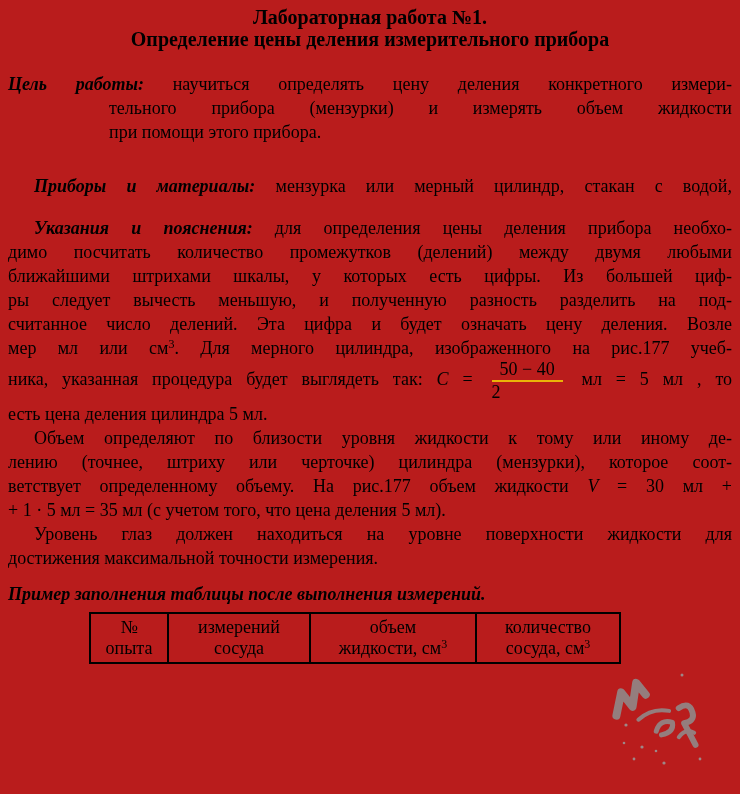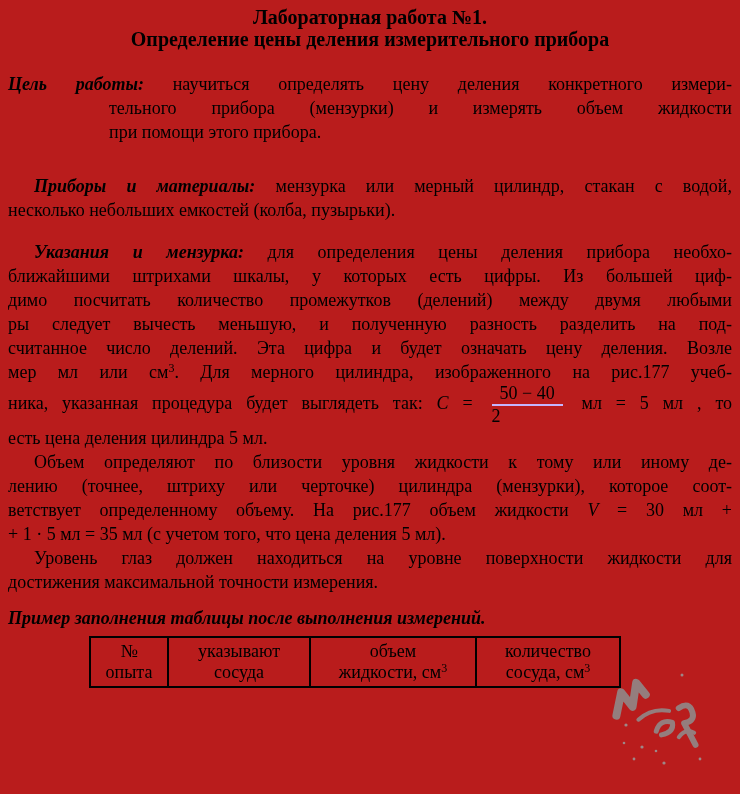--- a/index.html
+++ b/index.html
@@ -13,21 +13,21 @@
   .line{text-align:justify;text-align-last:justify;}
   .line.last{text-align-last:left;}
   .para.hang .line + .line{margin-left:101px;}
   .para.ind .line:first-child{text-indent:26px;}
   #content .para:nth-child(1){margin-bottom:30px;}
   #content .para:nth-child(2){margin-bottom:18px;}
   .lbl{font-weight:bold;font-style:italic;}
   .var{font-style:italic;}
   .sup{font-size:12px;vertical-align:6px;line-height:0;}
   .frac{display:inline-block;vertical-align:middle;text-align:center;margin:0 5px;line-height:19px;}
-  .frac .num{display:block;border-bottom:2px solid #c4b5fd;padding:0 8px 1px;}
+  .frac .num{display:block;border-bottom:2px solid #eab308;padding:0 8px 1px;}
   .frac .den{display:block;padding-top:1px;}
   .caption{margin:12px 8px 0 8px;font-size:18px;line-height:24px;font-weight:bold;font-style:italic;}
   table{border-collapse:collapse;margin:6px 0 0 89px;font-size:18px;table-layout:fixed;}
   th,td{border:2px solid #000;text-align:center;font-weight:normal;vertical-align:middle;}
   th{line-height:21px;padding:3px 4px;}
   .wm{position:absolute;left:612px;top:655px;pointer-events:none;opacity:.85;}
 </style>
 </head>
 <body>
 
@@ -39,26 +39,25 @@
   </div>
 
   <div id="content">
       <div class="para hang">
         <div class="line"><span class="lbl">Цель работы:</span><span> научиться определять цену деления конкретного измери-</span></div>
         <div class="line"><span>тельного прибора (мензурки) и измерять объем жидкости</span></div>
         <div class="line last"><span>при помощи этого прибора.</span></div>
       </div>
       <div class="para ind">
         <div class="line"><span class="lbl">Приборы и материалы:</span><span> мензурка или мерный цилиндр, стакан с водой,</span></div>
-        <div class="line last"><span>несколько небольших емкостей (колба, пузырьки).</span></div>
       </div>
       <div class="para ind">
-        <div class="line"><span class="lbl">Указания и мензурка:</span><span> для определения цены деления прибора необхо-</span></div>
+        <div class="line"><span class="lbl">Указания и пояснения:</span><span> для определения цены деления прибора необхо-</span></div>
+        <div class="line"><span>димо посчитать количество промежутков (делений) между двумя любыми</span></div>
         <div class="line"><span>ближайшими штрихами шкалы, у которых есть цифры. Из большей циф-</span></div>
-        <div class="line"><span>димо посчитать количество промежутков (делений) между двумя любыми</span></div>
         <div class="line"><span>ры следует вычесть меньшую, и полученную разность разделить на под-</span></div>
         <div class="line"><span>считанное число делений. Эта цифра и будет означать цену деления. Возле</span></div>
         <div class="line"><span>мер мл или см</span><span class="sup">3</span><span>. Для мерного цилиндра, изображенного на рис.177 учеб-</span></div>
         <div class="line"><span>ника, указанная процедура будет выглядеть так: </span><span class="var">C</span><span> = </span><span class="frac"><span class="num">50 − 40</span><span class="den">2</span></span><span> мл = 5 мл , то</span></div>
         <div class="line last"><span>есть цена деления цилиндра 5 мл.</span></div>
       </div>
       <div class="para ind">
         <div class="line"><span>Объем определяют по близости уровня жидкости к тому или иному де-</span></div>
         <div class="line"><span>лению (точнее, штриху или черточке) цилиндра (мензурки), которое соот-</span></div>
         <div class="line"><span>ветствует определенному объему. На рис.177 объем жидкости </span><span class="var">V</span><span> = 30 мл +</span></div>
@@ -79,21 +78,21 @@
         <col style="width: 166px;">
         <col style="width: 144px;">
       </colgroup>
       <thead>
         <tr>
           <th>
             <div><span>№</span></div>
             <div><span>опыта</span></div>
           </th>
           <th>
-            <div><span>указывают</span></div>
+            <div><span>измерений</span></div>
             <div><span>сосуда</span></div>
           </th>
           <th>
             <div><span>объем</span></div>
             <div><span>жидкости, см</span><span class="sup">3</span></div>
           </th>
           <th>
             <div><span>количество</span></div>
             <div><span>сосуда, см</span><span class="sup">3</span></div>
           </th>

